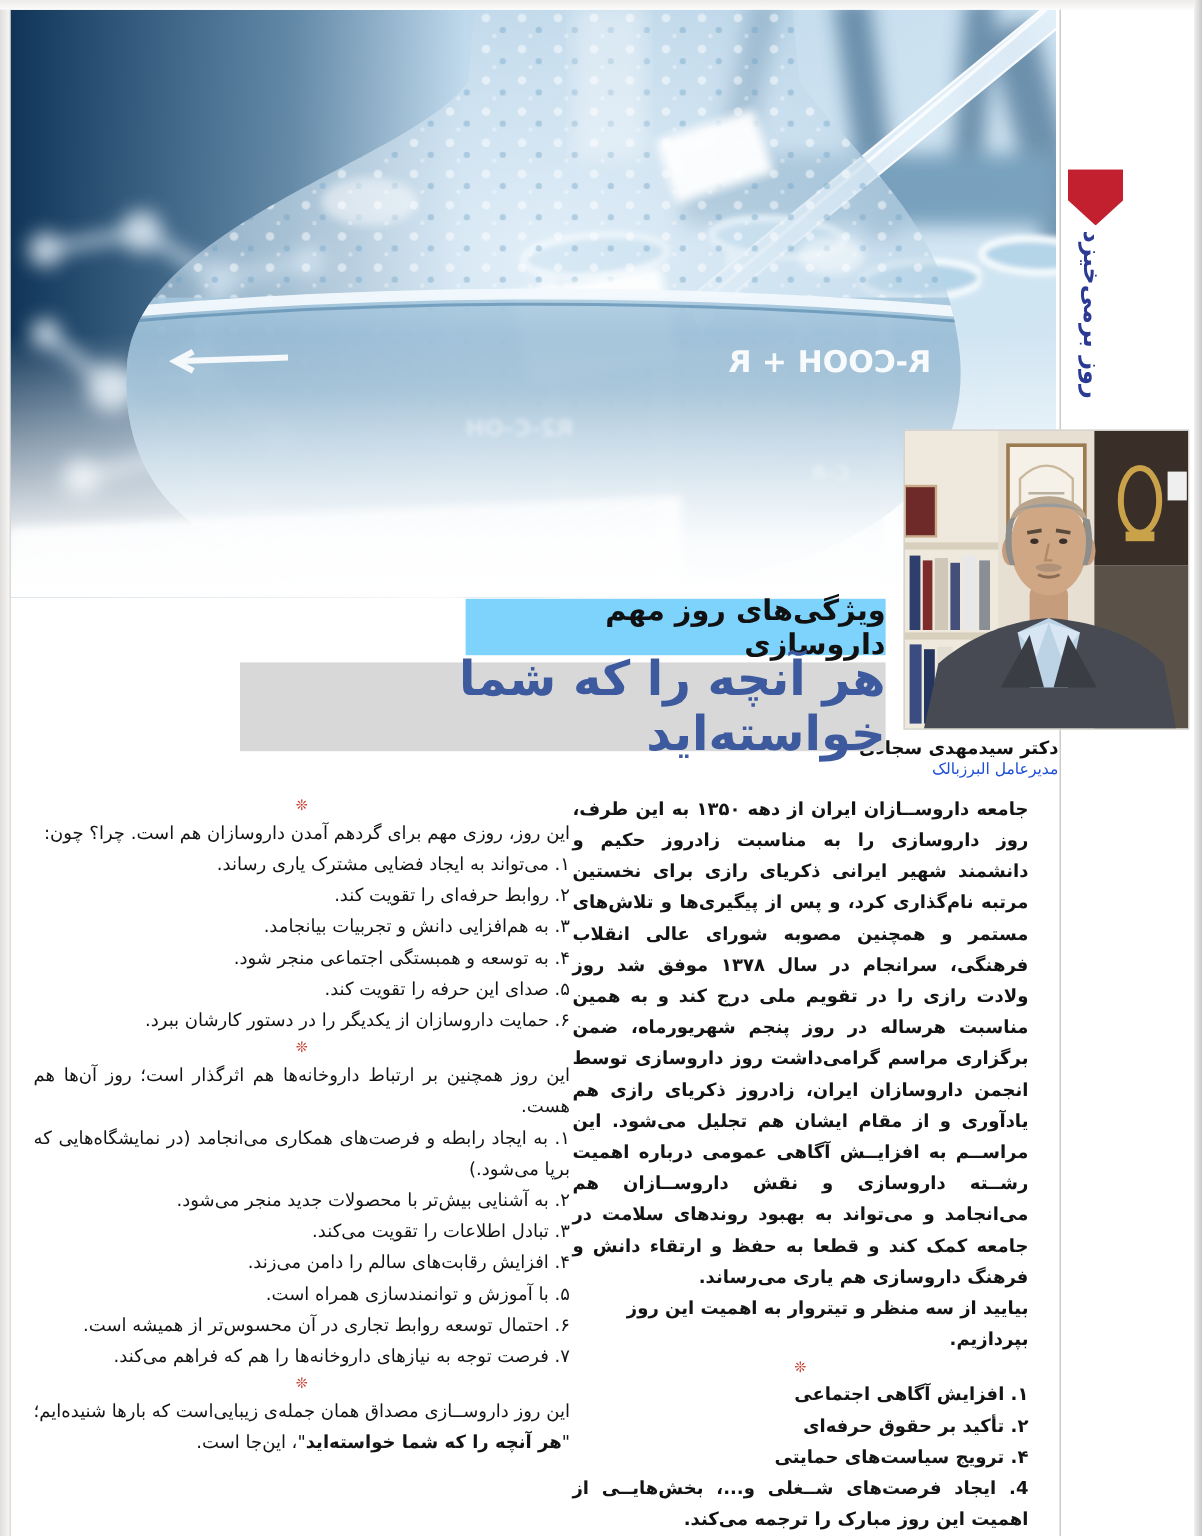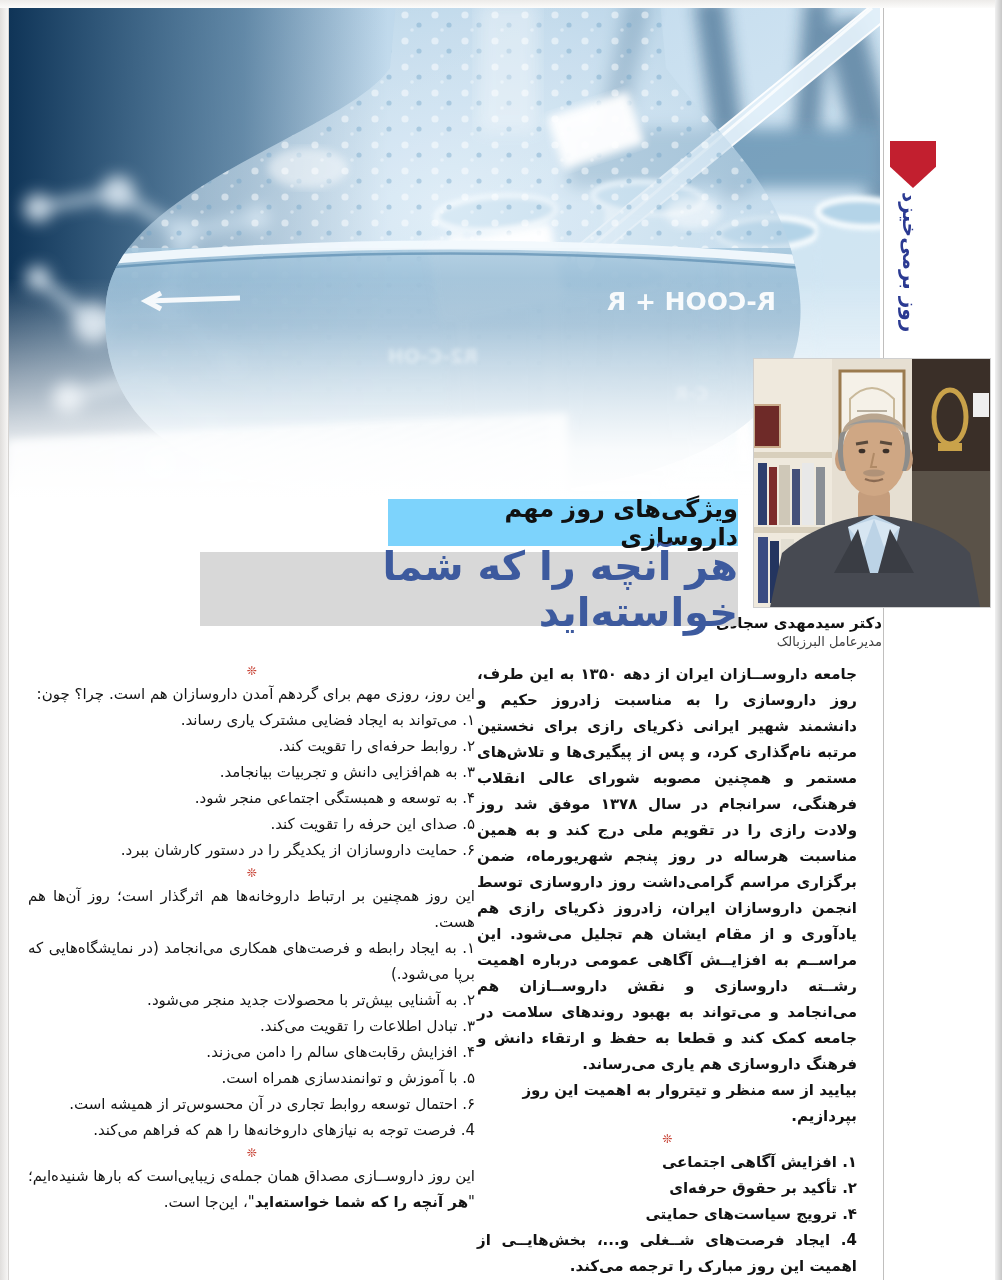--- a/index.html
+++ b/index.html
@@ -26,21 +26,21 @@
     clip-path:polygon(0 0,100% 0,100% 55%,50% 100%,0 55%);}
   .vlabel{position:absolute;left:886px;top:192px;height:150px;width:36px;
     writing-mode:vertical-rl;font-weight:bold;font-size:20px;letter-spacing:2px;
     white-space:nowrap;}
 
   
   .portrait{position:absolute;left:753px;top:358px;width:238px;height:250px;
     border:1px solid #cfcfcf;background:#e6dfd2;box-sizing:border-box;}
   .caption{position:absolute;left:690px;top:613px;width:192px;text-align:right;direction:rtl;}
   .caption .name{font-weight:bold;font-size:15px;color:#111;line-height:20px;}
-  .caption .role{font-size:13px;color:#404040;line-height:18px;}
+  .caption .role{font-size:13px;color:#1d4ed8;line-height:18px;}
 
   
   .kicker{position:absolute;left:388px;top:499px;width:350px;height:47px;
     direction:rtl;display:flex;align-items:center;justify-content:center;
     font-weight:bold;font-size:24px;color:#111;}
   .title{position:absolute;left:200px;top:552px;width:538px;height:74px;
     direction:rtl;display:flex;align-items:center;justify-content:center;
     font-weight:bold;font-size:40px;}
 
   
@@ -313,21 +313,21 @@
       <p class="para item">۵. صدای این حرفه را تقویت کند.</p>
       <p class="para item">۶. حمایت داروسازان از یکدیگر را در دستور کارشان ببرد.</p>
       <div class="sep" style="color: rgb(197, 57, 43);">❊</div>
       <p class="para just">این روز همچنین بر ارتباط داروخانه‌ها هم اثرگذار است؛ روز آن‌ها هم هست.</p>
       <p class="para just">۱. به ایجاد رابطه و فرصت‌های همکاری می‌انجامد (در نمایشگاه‌هایی که برپا می‌شود.)</p>
       <p class="para item">۲. به آشنایی بیش‌تر با محصولات جدید منجر می‌شود.</p>
       <p class="para item">۳. تبادل اطلاعات را تقویت می‌کند.</p>
       <p class="para item">۴. افزایش رقابت‌های سالم را دامن می‌زند.</p>
       <p class="para item">۵. با آموزش و توانمندسازی همراه است.</p>
       <p class="para item">۶. احتمال توسعه روابط تجاری در آن محسوس‌تر از همیشه است.</p>
-      <p class="para item">4. فرصت توجه به نیازهای داروخانه‌ها را هم که فراهم می‌کند.</p>
+      <p class="para item">۷. فرصت توجه به نیازهای داروخانه‌ها را هم که فراهم می‌کند.</p>
       <div class="sep" style="color: rgb(197, 57, 43);">❊</div>
       <p class="para just rich"><span>این روز داروســازی مصداق همان جمله‌ی زیبایی‌است که بارها شنیده‌ایم؛ "</span><span class="b">هر آنچه را که شما خواسته‌اید</span><span>"، این‌جا است.</span></p>
     </div>
 
   <div class="edge-left"></div>
   <div class="edge-top"></div>
   <div class="edge-right"></div>
 </div>
 
 </body></html>

